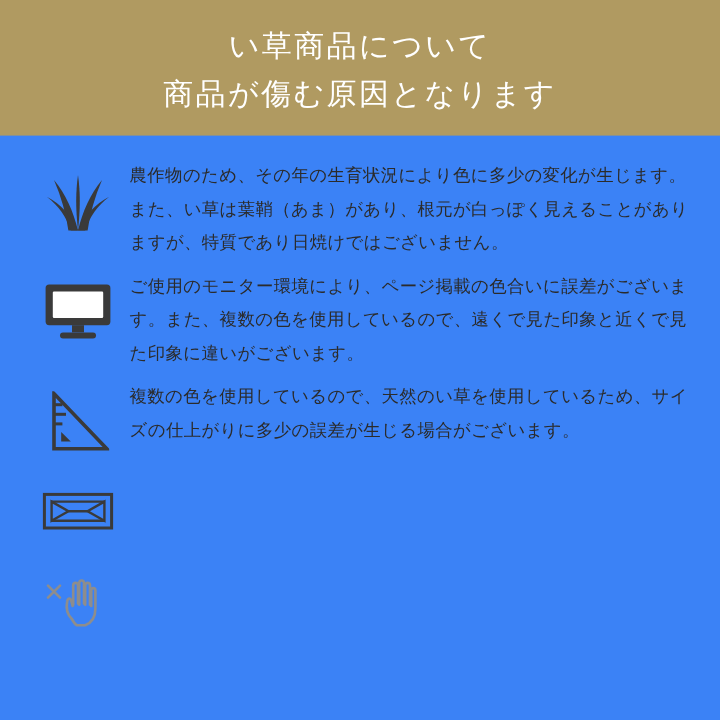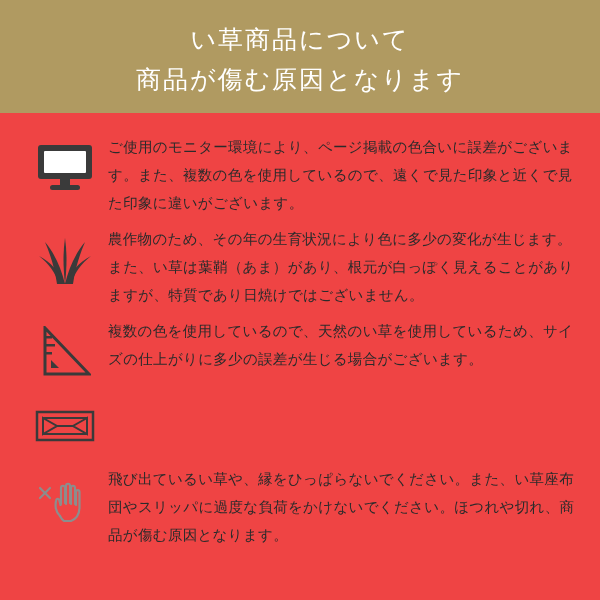--- a/index.html
+++ b/index.html
@@ -10,21 +10,21 @@
     width: 600px;
     height: 600px;
     background: #ffffff;
     font-family: "Liberation Sans", sans-serif;
     overflow: hidden;
   }
   .page {
     width: 600px;
     height: 600px;
     position: relative;
-    background: #ef4444;
+    background: #3b82f6;
     box-sizing: border-box;
   }
   .header {
     width: 600px;
     height: 113px;
     background: #b09a61;
     display: flex;
     flex-direction: column;
     align-items: center;
     justify-content: center;
@@ -89,47 +89,47 @@
   <div class="header">
     <div class="header-line">い草商品について</div>
     <div class="header-line">商品が傷む原因となります</div>
   </div>
 
   <div class="content">
 
     <div class="note-row">
       <div class="icon-cell">
         <div class="icon-box">
-          <svg width="58" height="50" viewBox="0 0 58 50">
-            <rect x="2" y="2" width="54" height="34" rx="3" fill="#3a3a3a"></rect>
-            <rect x="8" y="8" width="42" height="22" rx="1" fill="#ffffff"></rect>
-            <rect x="24" y="36" width="10" height="6" fill="#3a3a3a"></rect>
-            <rect x="14" y="42" width="30" height="5" rx="2.5" fill="#3a3a3a"></rect>
-          </svg>
-        </div>
-      </div>
-      <div class="text-cell">
-        <p>ご使用のモニター環境により、ページ掲載の色合いに誤差がございます。また、複数の色を使用しているので、遠くで見た印象と近くで見た印象に違いがございます。</p>
-      </div>
-    </div>
-
-    <div class="note-row">
-      <div class="icon-cell">
-        <div class="icon-box">
           <svg width="60" height="52" viewBox="0 0 60 52">
             <path d="M30 50 C26 34 20 20 10 8 C16 22 20 36 22 50 Z" fill="#3a3a3a"></path>
             <path d="M30 50 C34 34 40 20 50 8 C44 22 40 36 38 50 Z" fill="#3a3a3a"></path>
             <path d="M30 50 C28 32 28 18 30 4 C32 18 32 32 30 50 Z" fill="#3a3a3a"></path>
             <path d="M30 50 C24 38 16 28 4 22 C14 30 20 38 24 50 Z" fill="#3a3a3a"></path>
             <path d="M30 50 C36 38 44 28 56 22 C46 30 40 38 36 50 Z" fill="#3a3a3a"></path>
           </svg>
         </div>
       </div>
       <div class="text-cell">
         <p>農作物のため、その年の生育状況により色に多少の変化が生じます。また、い草は葉鞘（あま）があり、根元が白っぽく見えることがありますが、特質であり日焼けではございません。</p>
+      </div>
+    </div>
+
+    <div class="note-row">
+      <div class="icon-cell">
+        <div class="icon-box">
+          <svg width="58" height="50" viewBox="0 0 58 50">
+            <rect x="2" y="2" width="54" height="34" rx="3" fill="#3a3a3a"></rect>
+            <rect x="8" y="8" width="42" height="22" rx="1" fill="#ffffff"></rect>
+            <rect x="24" y="36" width="10" height="6" fill="#3a3a3a"></rect>
+            <rect x="14" y="42" width="30" height="5" rx="2.5" fill="#3a3a3a"></rect>
+          </svg>
+        </div>
+      </div>
+      <div class="text-cell">
+        <p>ご使用のモニター環境により、ページ掲載の色合いに誤差がございます。また、複数の色を使用しているので、遠くで見た印象と近くで見た印象に違いがございます。</p>
       </div>
     </div>
 
     <div class="note-row">
       <div class="icon-cell">
         <div class="icon-box">
           <svg width="52" height="52" viewBox="0 0 52 52">
             <path d="M6 2 L6 48 L50 48 Z" fill="none" stroke="#3a3a3a" stroke-width="3"></path>
             <path d="M12 34 L12 42 L20 42 Z" fill="#3a3a3a"></path>
             <rect x="6" y="10" width="7" height="2.5" fill="#3a3a3a"></rect>
@@ -169,19 +169,16 @@
             <g stroke="#8d8d8d" stroke-width="2.2" fill="none" stroke-linejoin="round" stroke-linecap="round">
               <path d="M24 42 C20 38 19 32 20 27 C20.5 24 23 24 23.5 27 L24.5 31"></path>
               <path d="M25 30 L25 14 C25 11 29 11 29 14 L29 29"></path>
               <path d="M30 30 L30 12 C30 9 34 9 34 12 L34 29"></path>
               <path d="M35 30 L35 14 C35 11 39 11 39 14 L39 30"></path>
               <path d="M40 31 L40 18 C40 15.5 43.5 15.5 43.5 18 L43.5 33 C43.5 40 40 45 35 47 L28 47 C26 46 25 44 24 42"></path>
             </g>
           </svg>
         </div>
       </div>
-      <div class="text-cell">
-        <p>飛び出ているい草や、縁をひっぱらないでください。また、い草座布団やスリッパに過度な負荷をかけないでください。ほつれや切れ、商品が傷む原因となります。</p>
-      </div>
     </div>
 
   </div>
 </div>
 
 </body></html>

